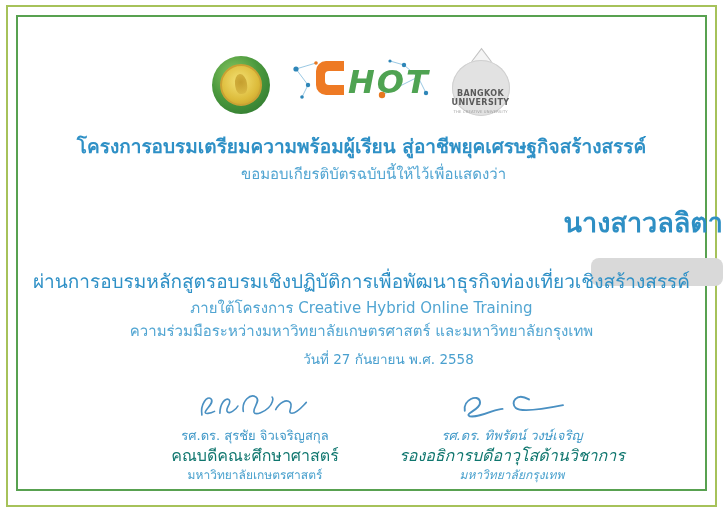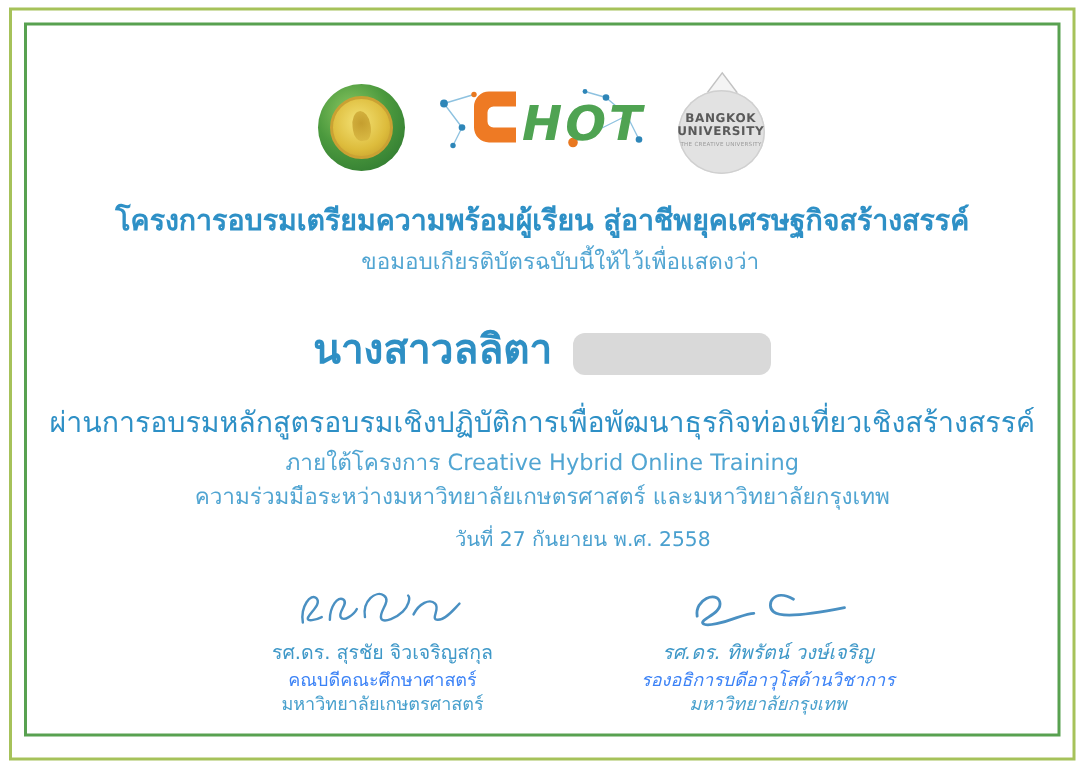--- a/index.html
+++ b/index.html
@@ -30,48 +30,48 @@
   
   .chot { position: relative; width: 150px; height: 60px; flex: 0 0 auto; }
   .chot svg { display: block; }
   .chot-subtitle { position: absolute; left: 0; bottom: 0; width: 100%;
                    text-align: center; font-size: 9px; letter-spacing: .6px; color: #8d8d8d; }
 
   
   .bu-logo { position: relative; width: 60px; height: 62px; flex: 0 0 auto; }
   .bu-circle { position: absolute; left: 0; top: 6px; width: 58px; height: 56px; border-radius: 50%;
                background: #e2e2e2; box-shadow: inset 0 0 0 1px #d0d0d0;
-               display: flex; flex-direction: column; align-items: center; justify-content: center; }
+               display: flex; flex-direction: column; align-items: center; justify-content: flex-end; }
   .bu-diamond { position: absolute; left: 21px; top: -1px; width: 15px; height: 15px;
                 background: #f4f4f4; border: 1px solid #c2c2c2; transform: rotate(45deg) skew(8deg,8deg); }
   .bu-line { font-size: 8px; font-weight: bold; letter-spacing: .4px; color: #5a5a5a; line-height: 1.1; }
   .bu-tagline { font-size: 6px; color: #9a9a9a; transform: scale(.62); transform-origin: center top;
                 white-space: nowrap; letter-spacing: .3px; margin-top: 1px; }
 
   
   .tline { position: absolute; left: 0; width: 100%; text-align: center; }
   .t-title   { top: 131px; font-size: 19px; font-weight: bold; color: #2e90c6; }
   .t-present { top: 162px; font-size: 15px; color: #51a5d2; padding-left: 12px; }
   .t-course  { top: 266px; font-size: 19px; font-weight: normal; color: #2e90c6; }
   .t-program { top: 296px; font-size: 15px; color: #51a5d2; }
   .t-coop    { top: 319px; font-size: 15px; color: #51a5d2; }
   .t-date    { top: 348px; font-size: 13.5px; color: #4aa0cf; margin-left: 27px; }
 
-  .name-row { position: absolute; top: 216px; left: 0; width: 100%;
-              display: flex; justify-content: center; align-items: center; gap: 14px; }
+  .name-row { position: absolute; top: 205px; left: 0; width: 100%;
+              display: flex; justify-content: center; align-items: flex-end; gap: 14px; flex-direction: column; }
   .name-text { font-size: 27px; font-weight: 600; color: #2e8fc4; line-height: 1.3; }
   .name-redaction { width: 132px; height: 28px; border-radius: 8px; background: #d9d9d9; margin-top: 4px; }
 
   
   .sig-block { position: absolute; top: 386px; width: 250px; text-align: center; }
   .sig-left  { left: 130px; }
   .sig-right { left: 387px; font-style: italic; }
   .sig-img { height: 38px; display: flex; justify-content: center; align-items: flex-end; }
   .sig-name  { font-size: 13px; color: #3f98c8; margin-top: 3px; line-height: 1.35; }
-  .sig-title { font-size: 12px; color: #3b82f6; line-height: 1.4; }
+  .sig-title { font-size: 16px; color: #0f766e; line-height: 1.4; }
   .sig-org   { font-size: 12px; color: #48a0cd; line-height: 1.4; }
 </style>
 </head>
 <body>
 
 <div class="stage">
 
   <div class="border-outer"></div>
   <div class="border-inner"></div>
 

